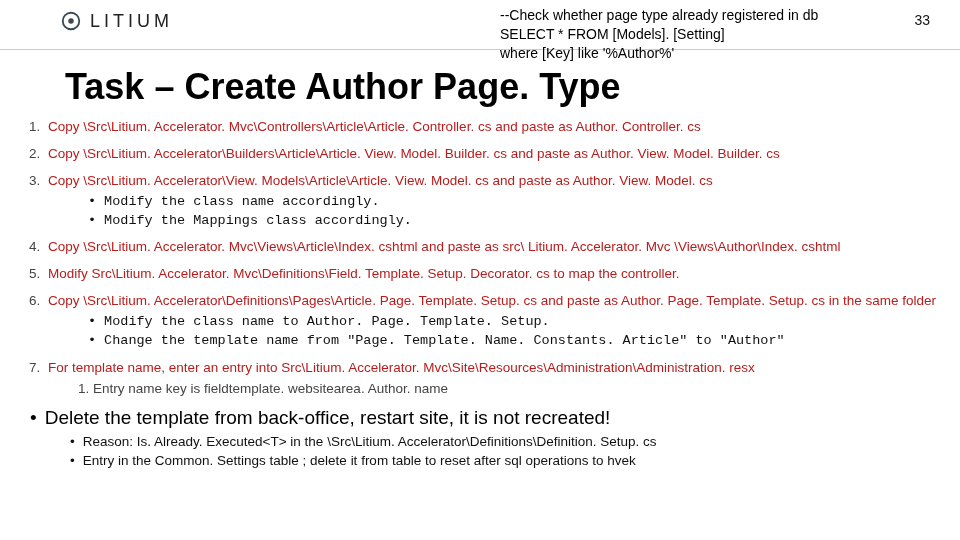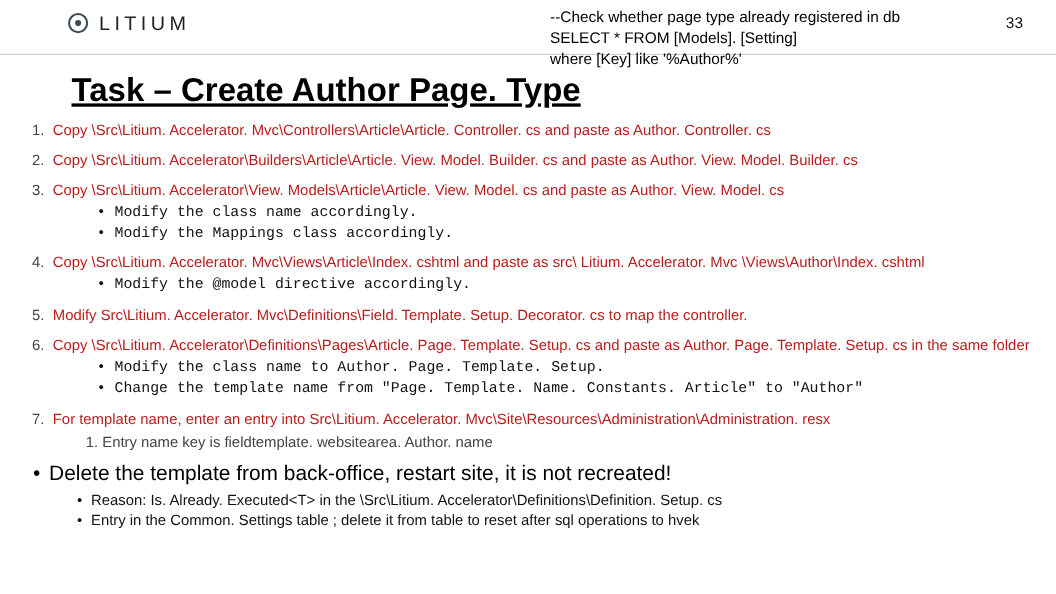--- a/index.html
+++ b/index.html
@@ -4,21 +4,21 @@
 <style>
   * { margin: 0; padding: 0; box-sizing: border-box; }
   html, body { width: 960px; height: 540px; font-family: Arial, Helvetica, sans-serif; color: #000; background: #fff; overflow: hidden; }
   .page { position: relative; width: 960px; height: 540px; padding: 10px 0 0 0; }
   .header { position: relative; height: 40px; border-bottom: 1px solid #ccc; padding-left: 60px; }
   .logo { display: flex; align-items: center; gap: 8px; }
   .logo-mark { width: 22px; height: 22px; }
   .logo-text { font-size: 18px; letter-spacing: 4px; color: #222; font-weight: 500; }
   .topnote { position: absolute; top: 6px; left: 500px; font-size: 14px; line-height: 1.35; }
   .pagenum { position: absolute; top: 12px; right: 30px; font-size: 14px; color: #111; text-align: right; }
-  .title { font-size: 30px; margin: 16px 0 10px 65px; text-decoration: underline; }
+  .title { font-size: 36px; margin: 16px 0 10px 65px; }
   ol.main { list-style: decimal; padding-left: 40px; margin-left: 4px; }
   ol.main > li { font-size: 13.5px; line-height: 1.4; margin-bottom: 8px; color: #444; padding-left: 4px; }
   ol.main > li::marker { color: #444; }
   ol.main > li > .txt { color: #b91c1c; }
   ul.sub { list-style: none; margin: 2px 0 0 40px; font-family: Liberation Mono, monospace; }
   ul.sub li { font-size: 13.5px; line-height: 1.4; color: #111; }
   ul.sub li::before { content: "•"; margin-right: 8px; color: #111; }
   ol.inner { list-style: decimal; margin: 2px 0 0 45px; }
   ol.inner li { font-size: 13.5px; line-height: 1.4; }
   .final { margin: 6px 0 0 30px; font-size: 19px; }
@@ -53,23 +53,20 @@
 <ol class="main">
   <li><span class="txt">Copy \Src\Litium. Accelerator. Mvc\Controllers\Article\Article. Controller. cs and paste as Author. Controller. cs</span></li>
   <li><span class="txt">Copy \Src\Litium. Accelerator\Builders\Article\Article. View. Model. Builder. cs and paste as Author. View. Model. Builder. cs</span></li>
   <li><span class="txt">Copy \Src\Litium. Accelerator\View. Models\Article\Article. View. Model. cs and paste as Author. View. Model. cs</span>
     <ul class="sub">
       <li>Modify the class name accordingly.</li>
       <li>Modify the Mappings class accordingly.</li>
     </ul>
   </li>
   <li><span class="txt">Copy \Src\Litium. Accelerator. Mvc\Views\Article\Index. cshtml and paste as src\ Litium. Accelerator. Mvc \Views\Author\Index. cshtml</span>
-    <ul class="sub">
-      <li>Modify the @model directive accordingly.</li>
-    </ul>
   </li>
   <li><span class="txt">Modify Src\Litium. Accelerator. Mvc\Definitions\Field. Template. Setup. Decorator. cs to map the controller.</span></li>
   <li><span class="txt">Copy \Src\Litium. Accelerator\Definitions\Pages\Article. Page. Template. Setup. cs and paste as Author. Page. Template. Setup. cs in the same folder</span>
     <ul class="sub">
       <li>Modify the class name to Author. Page. Template. Setup.</li>
       <li>Change the template name from "Page. Template. Name. Constants. Article" to "Author"</li>
     </ul>
   </li>
   <li><span class="txt">For template name, enter an entry into Src\Litium. Accelerator. Mvc\Site\Resources\Administration\Administration. resx</span>
     <ol class="inner">

